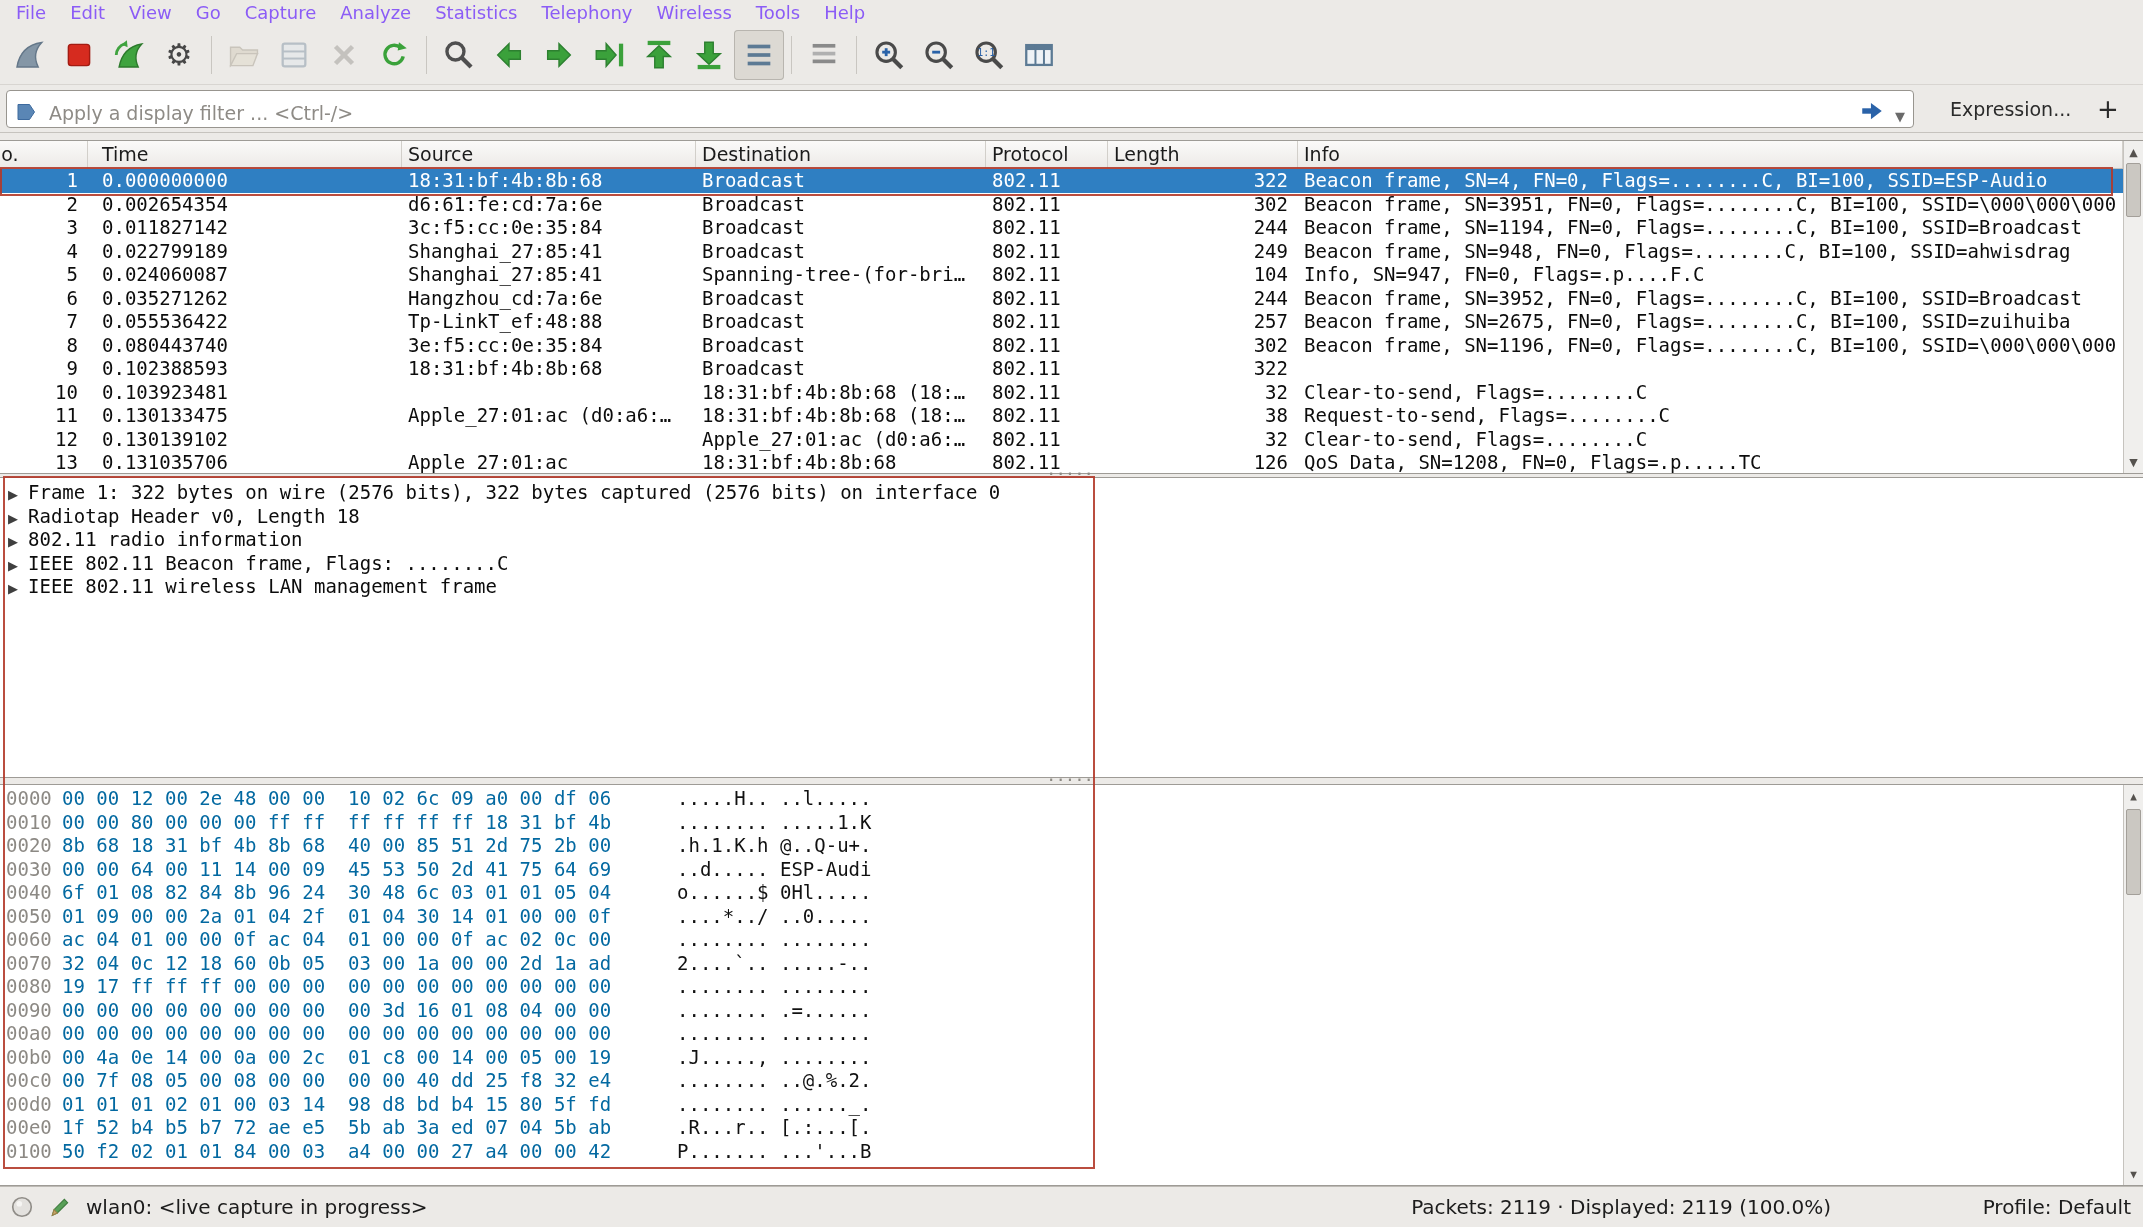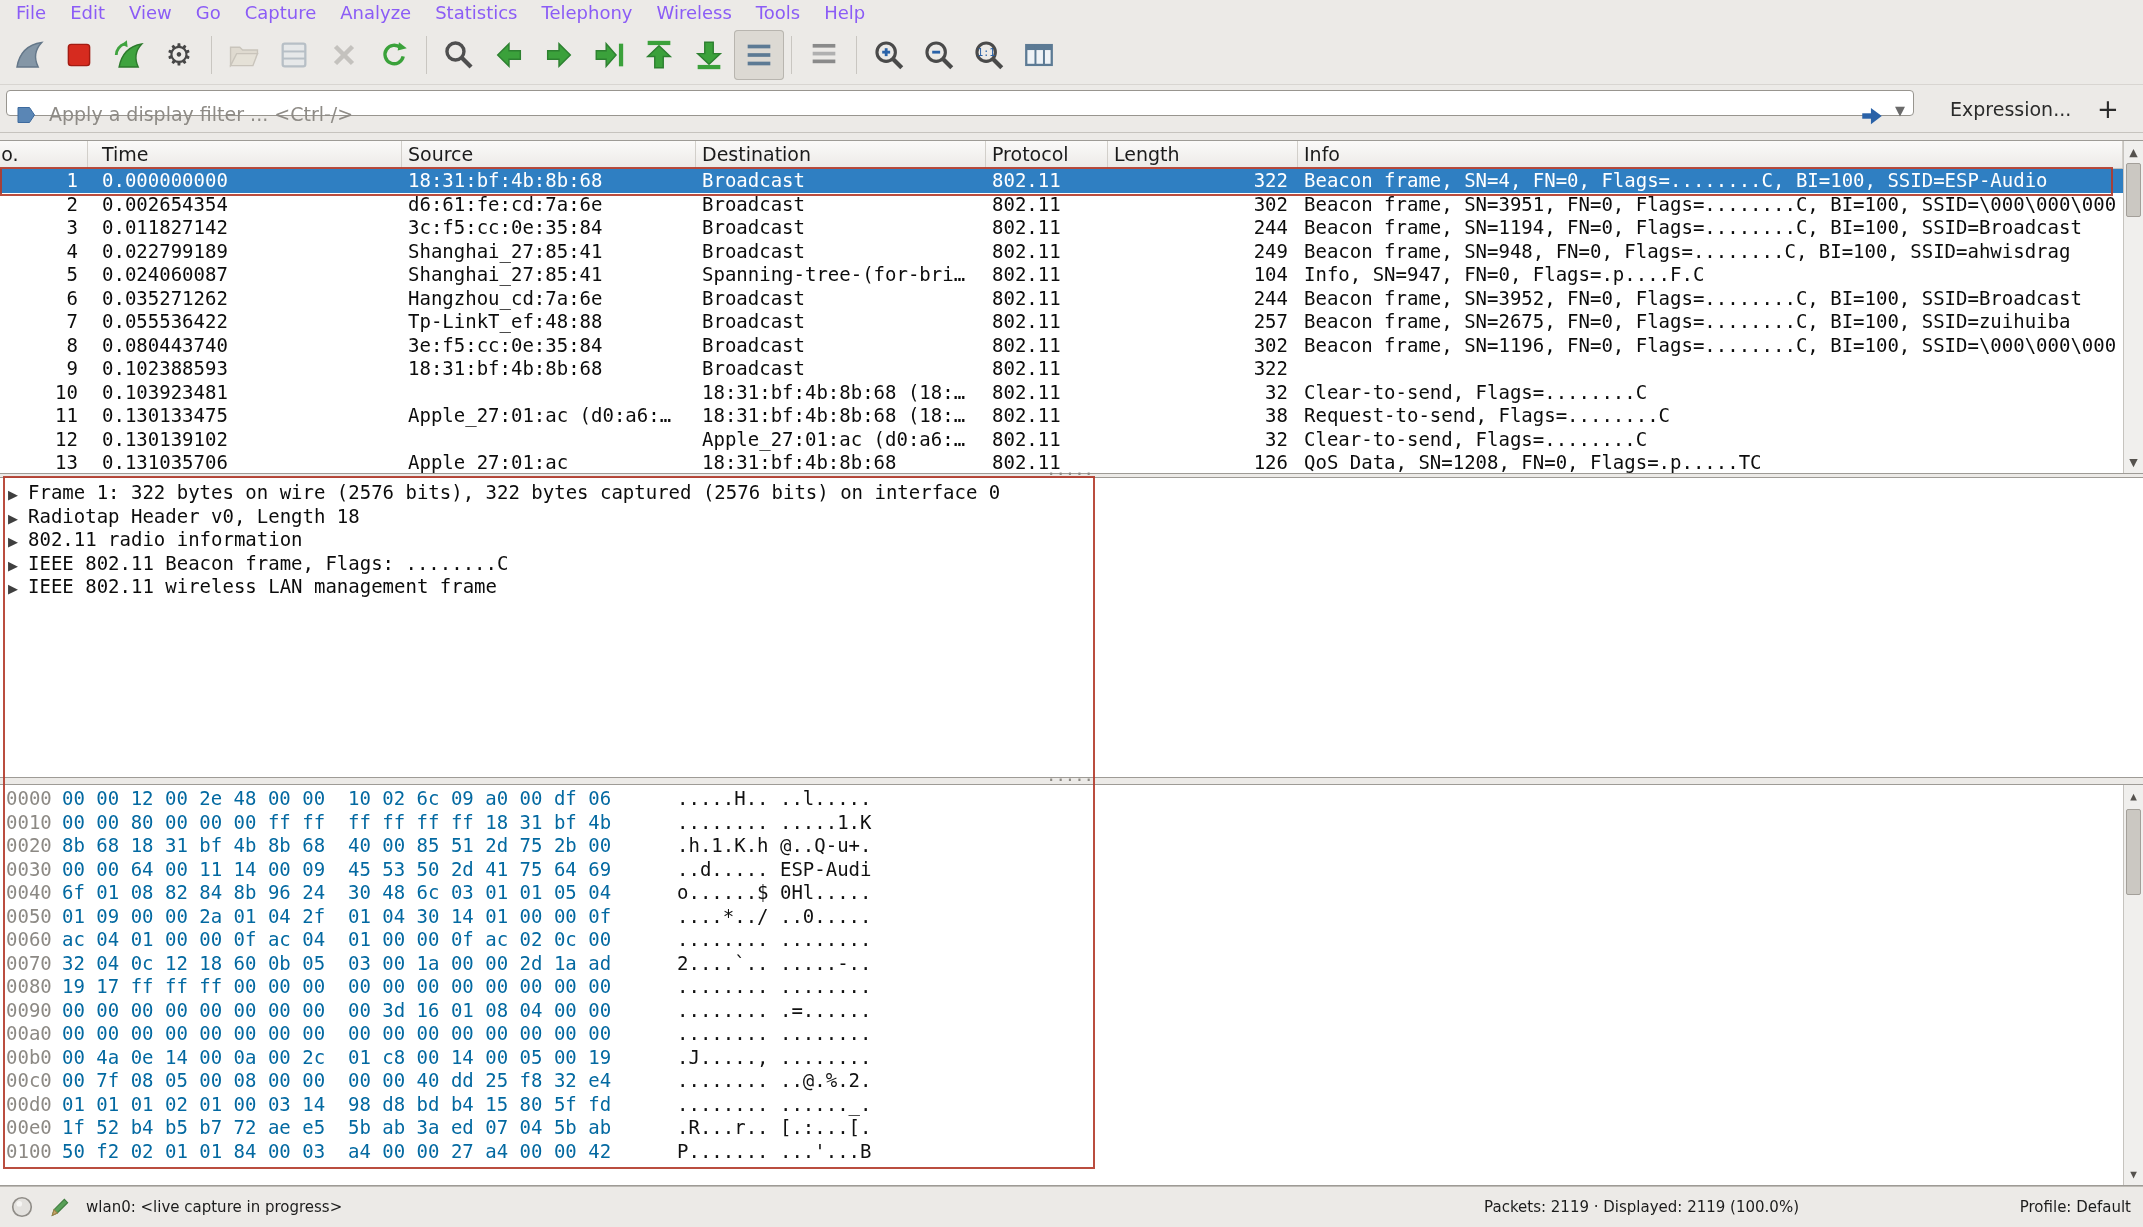--- a/index.html
+++ b/index.html
@@ -14,21 +14,21 @@
   
   .toolbar{position:absolute;left:0;top:25px;width:100%;height:60px;display:flex;align-items:center;padding-left:4px;border-bottom:1px solid #d8d5d1}
   .tb-btn{width:50px;height:50px;display:flex;align-items:center;justify-content:center;border-radius:4px;flex-shrink:0}
   .tb-btn.disabled{opacity:.42}
   .tb-btn.pressed{background:#dcd9d3;box-shadow:inset 0 0 0 1px #b8b5af}
   .tb-sep{width:1px;height:38px;background:#c9c6c1;margin:0 7px;flex-shrink:0}
   .glyph{font-size:30px;color:#474747;line-height:1}
 
   
   .filterbar{position:absolute;left:0;top:85px;width:100%;height:48px;background:#eceae7;border-bottom:1px solid #c6c3be}
-  .filter-input{position:absolute;left:6px;top:5px;width:1908px;height:23px;background:#ffffff;border:1px solid #98958f;border-radius:4px;display:flex;align-items:flex-start;padding:12px 8px}
+  .filter-input{position:absolute;left:6px;top:5px;width:1908px;height:38px;background:#ffffff;border:1px solid #98958f;border-radius:4px;display:flex;align-items:flex-end;padding:3px 8px}
   .filter-placeholder{color:#8e8b86;font-size:19px;margin-left:10px;flex:1;white-space:pre;overflow:hidden}
   .filter-apply{display:flex;align-items:center;margin-right:10px}
   .filter-caret{color:#6a6a6a;font-size:13px}
   .expression-btn{position:absolute;left:1950px;top:0;height:48px;display:flex;align-items:center;font-size:19px;color:#2b2b2b}
   .add-btn{position:absolute;left:2085px;top:0;height:48px;width:46px;display:flex;align-items:center;justify-content:center;font-size:26px;color:#2b2b2b}
 
   
   .packet-pane{position:absolute;left:0;top:140px;width:100%;height:334px;background:#fff;border-top:1px solid #9e9b96;border-bottom:1px solid #9e9b96}
   .pheader{position:absolute;left:0;top:0;right:20px;height:28px;display:flex;background:linear-gradient(#fbfaf9,#eceae7);border-bottom:1px solid #c4c1bc;font-size:19px;color:#1b1b1b;overflow:hidden}
   .hcell{border-right:1px solid #d2cfca;line-height:26px;white-space:pre;flex-shrink:0}
@@ -66,23 +66,23 @@
 
   
   .hex-pane{position:absolute;left:0;top:784px;width:100%;height:402px;background:#fff;border-top:1px solid #9e9b96;border-bottom:1px solid #9e9b96;font-family:"DejaVu Sans Mono",monospace;font-size:19px}
   .hexrows{position:absolute;left:0;top:2px;right:20px;bottom:0;overflow:hidden}
   .hrow{height:23.5px;line-height:23.5px;white-space:pre}
   .hoff{display:inline-block;width:62px;padding-left:6px;color:#8c8984}
   .hbytes{display:inline-block;width:615px;color:#0369a1}
   .hascii{color:#111}
 
   
-  .statusbar{position:absolute;left:0;top:1186px;width:100%;height:41px;background:#eceae7;border-top:1px solid #bdbab5;font-size:15px;color:#1c1c1c}
+  .statusbar{position:absolute;left:0;top:1186px;width:100%;height:41px;background:#eceae7;border-top:1px solid #bdbab5;font-size:20px;color:#1c1c1c}
   .sb-left{position:absolute;left:10px;top:0;height:100%;display:flex;align-items:center;gap:14px}
-  .sb-mid{position:absolute;right:344px;top:0;height:100%;display:flex;align-items:center}
+  .sb-mid{position:absolute;right:312px;top:0;height:100%;display:flex;align-items:center}
   .sb-right{position:absolute;right:12px;top:0;height:100%;display:flex;align-items:center}
 
   
   .annot{position:absolute;border:2px solid rgba(178,58,42,.9);pointer-events:none;z-index:40}
   .a1{left:0;top:167px;width:2113px;height:29px}
   .a2{left:3px;top:476px;width:1092px;height:693px}
 </style>
 </head>
 <body>
 

